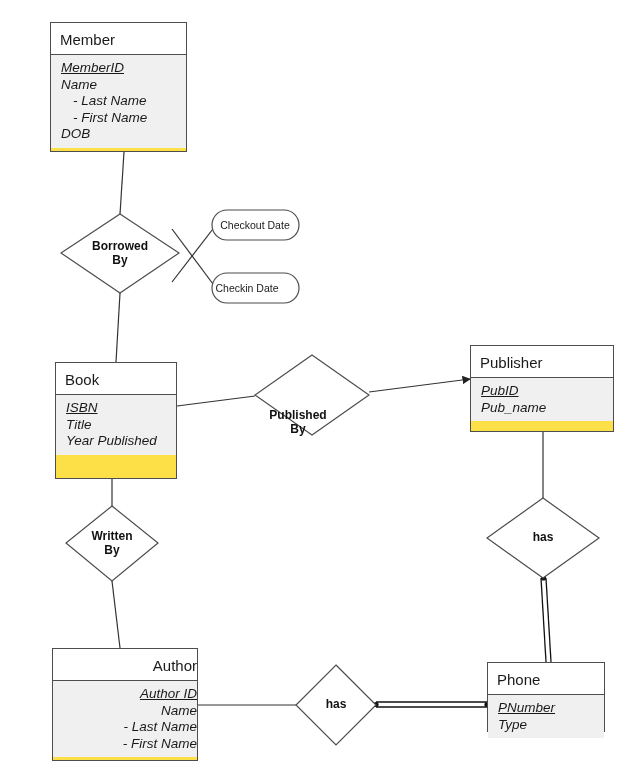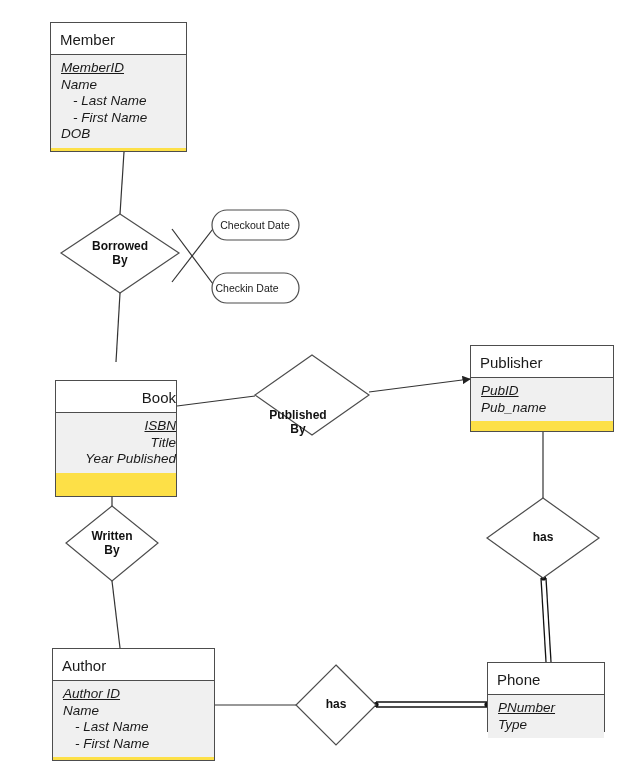--- a/index.html
+++ b/index.html
@@ -165,38 +165,38 @@
     <div class="entity-title">Member</div>
     <div class="entity-attrs">
       <div class="attr pk">MemberID</div>
       <div class="attr">Name</div>
       <div class="attr sub">- Last Name</div>
       <div class="attr sub">- First Name</div>
       <div class="attr">DOB</div>
     </div>
   </div>
 
-  <div class="entity" style="left:55px; top:380px; width:122px; height:117px;text-align:right;">
+  <div class="entity" style="left:55px; top:362px; width:122px; height:117px;">
     <div class="entity-title">Book</div>
     <div class="entity-attrs">
       <div class="attr pk">ISBN</div>
       <div class="attr">Title</div>
       <div class="attr">Year Published</div>
     </div>
   </div>
 
   <div class="entity" style="left:470px; top:345px; width:144px; height:87px;">
     <div class="entity-title">Publisher</div>
     <div class="entity-attrs">
       <div class="attr pk">PubID</div>
       <div class="attr">Pub_name</div>
     </div>
   </div>
 
-  <div class="entity" style="left:52px; top:648px; width:163px; height:113px;">
+  <div class="entity" style="left:52px; top:648px; width:146px; height:113px;text-align:right;">
     <div class="entity-title">Author</div>
     <div class="entity-attrs">
       <div class="attr pk">Author ID</div>
       <div class="attr">Name</div>
       <div class="attr sub">- Last Name</div>
       <div class="attr sub">- First Name</div>
     </div>
   </div>
 
   <div class="entity" style="left:487px; top:662px; width:118px; height:70px;">

